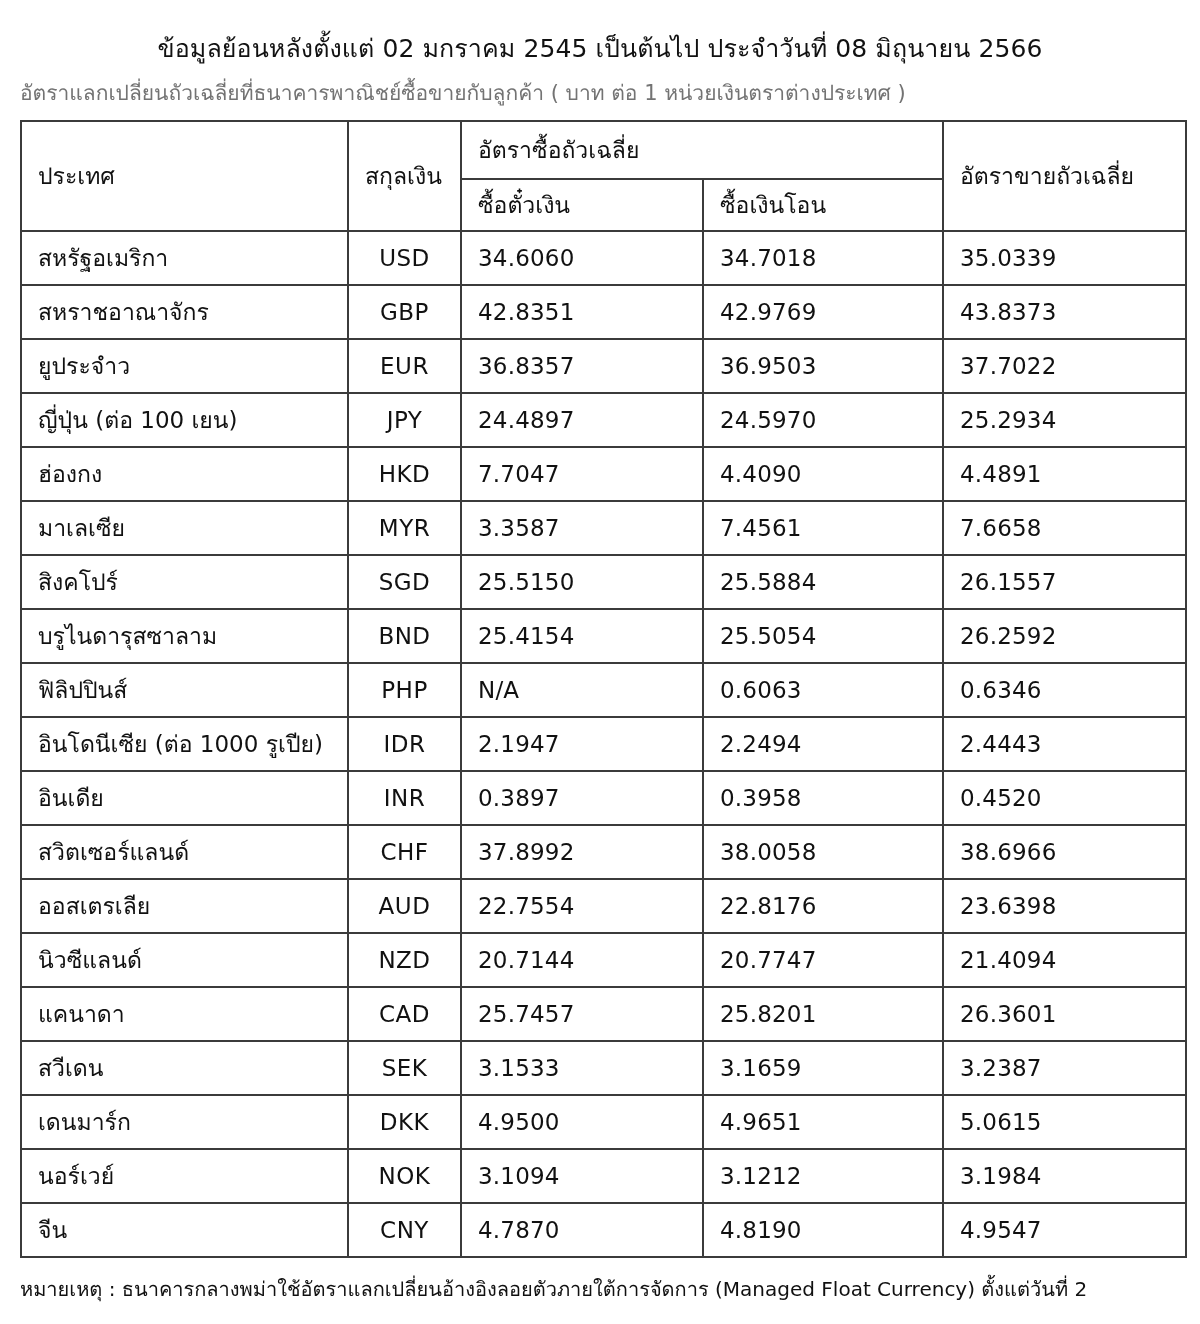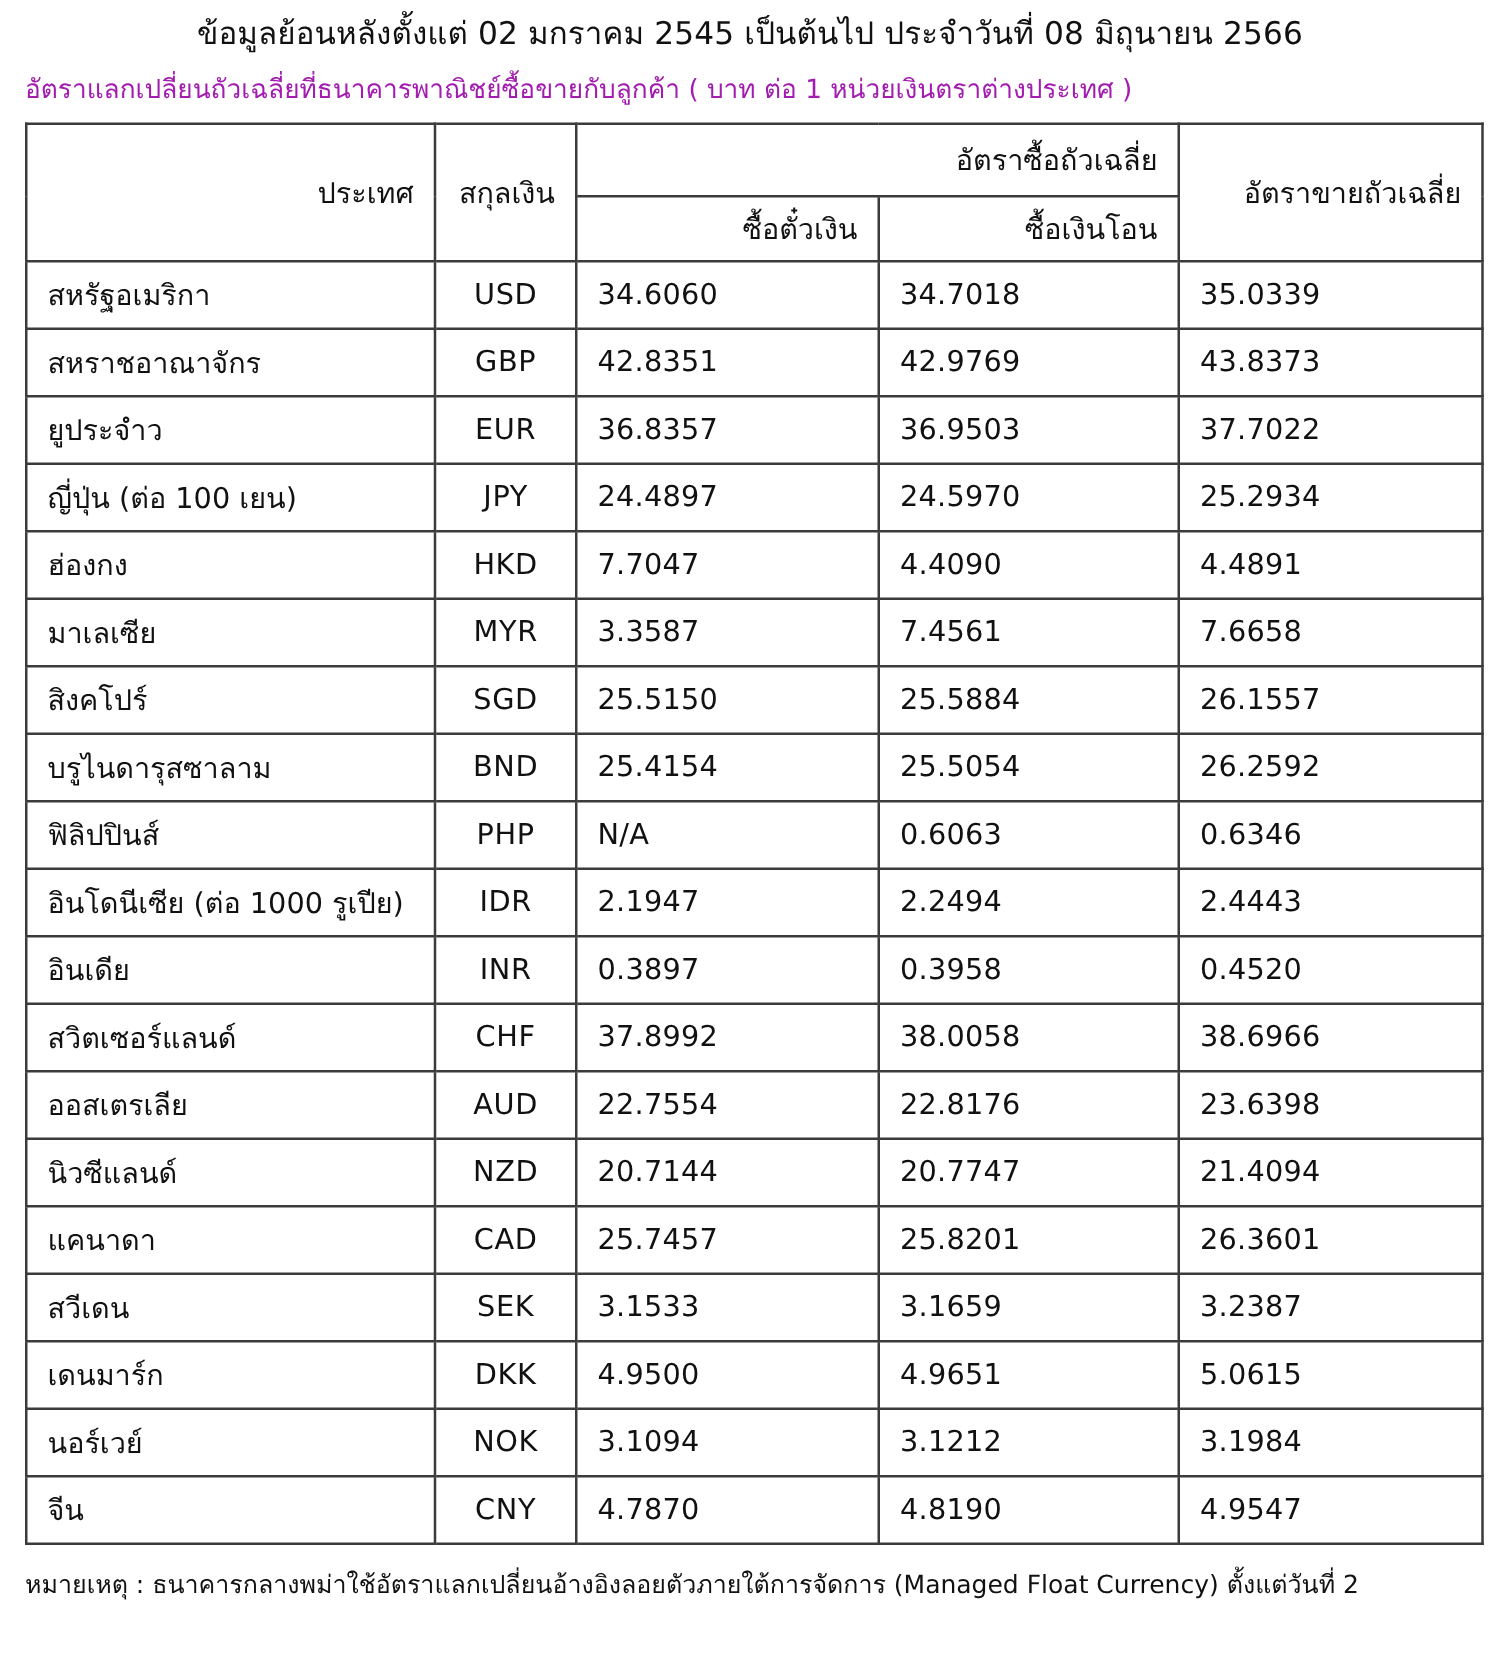--- a/index.html
+++ b/index.html
@@ -17,36 +17,36 @@
   .page {
     width: 1200px;
     height: 1324px;
     position: relative;
     box-sizing: border-box;
   }
 
   
   .heading {
     text-align: center;
-    padding-top: 8px;
+    padding-top: 30px;
   }
   .title-line {
     font-size: 25px;
     line-height: 38px;
     letter-spacing: 0.1px;
     color: #111;
     white-space: nowrap;
   }
   .subtitle-line {
     font-size: 21px;
     line-height: 34px;
     text-align: left;
     padding-left: 20px;
     padding-top: 8px;
-    color: #a21caf;
+    color: #737373;
     white-space: nowrap;
   }
 
   
   .table-wrap {
     padding: 10px 15px 0 20px;
   }
   table.fx {
     border-collapse: collapse;
     width: 1165px;
@@ -56,21 +56,21 @@
   table.fx th,
   table.fx td {
     border: 2px solid #3b3b3b;
     padding: 0 16px;
     font-size: 23px;
     font-weight: normal;
     color: #111;
     background: #fff;
   }
   table.fx thead th {
-    text-align: right;
+    text-align: left;
     vertical-align: middle;
   }
   .hdr-row-top th { height: 56px; }
   .hdr-row-sub th { height: 50px; }
 
   col.c-country  { width: 327px; }
   col.c-currency { width: 113px; }
   col.c-cash     { width: 242px; }
   col.c-transfer { width: 240px; }
   col.c-sell     { width: 243px; }

